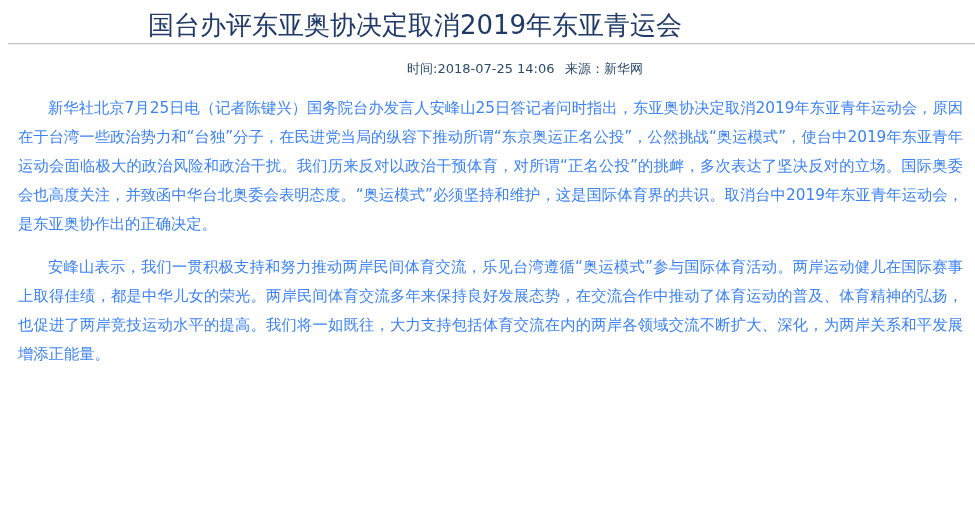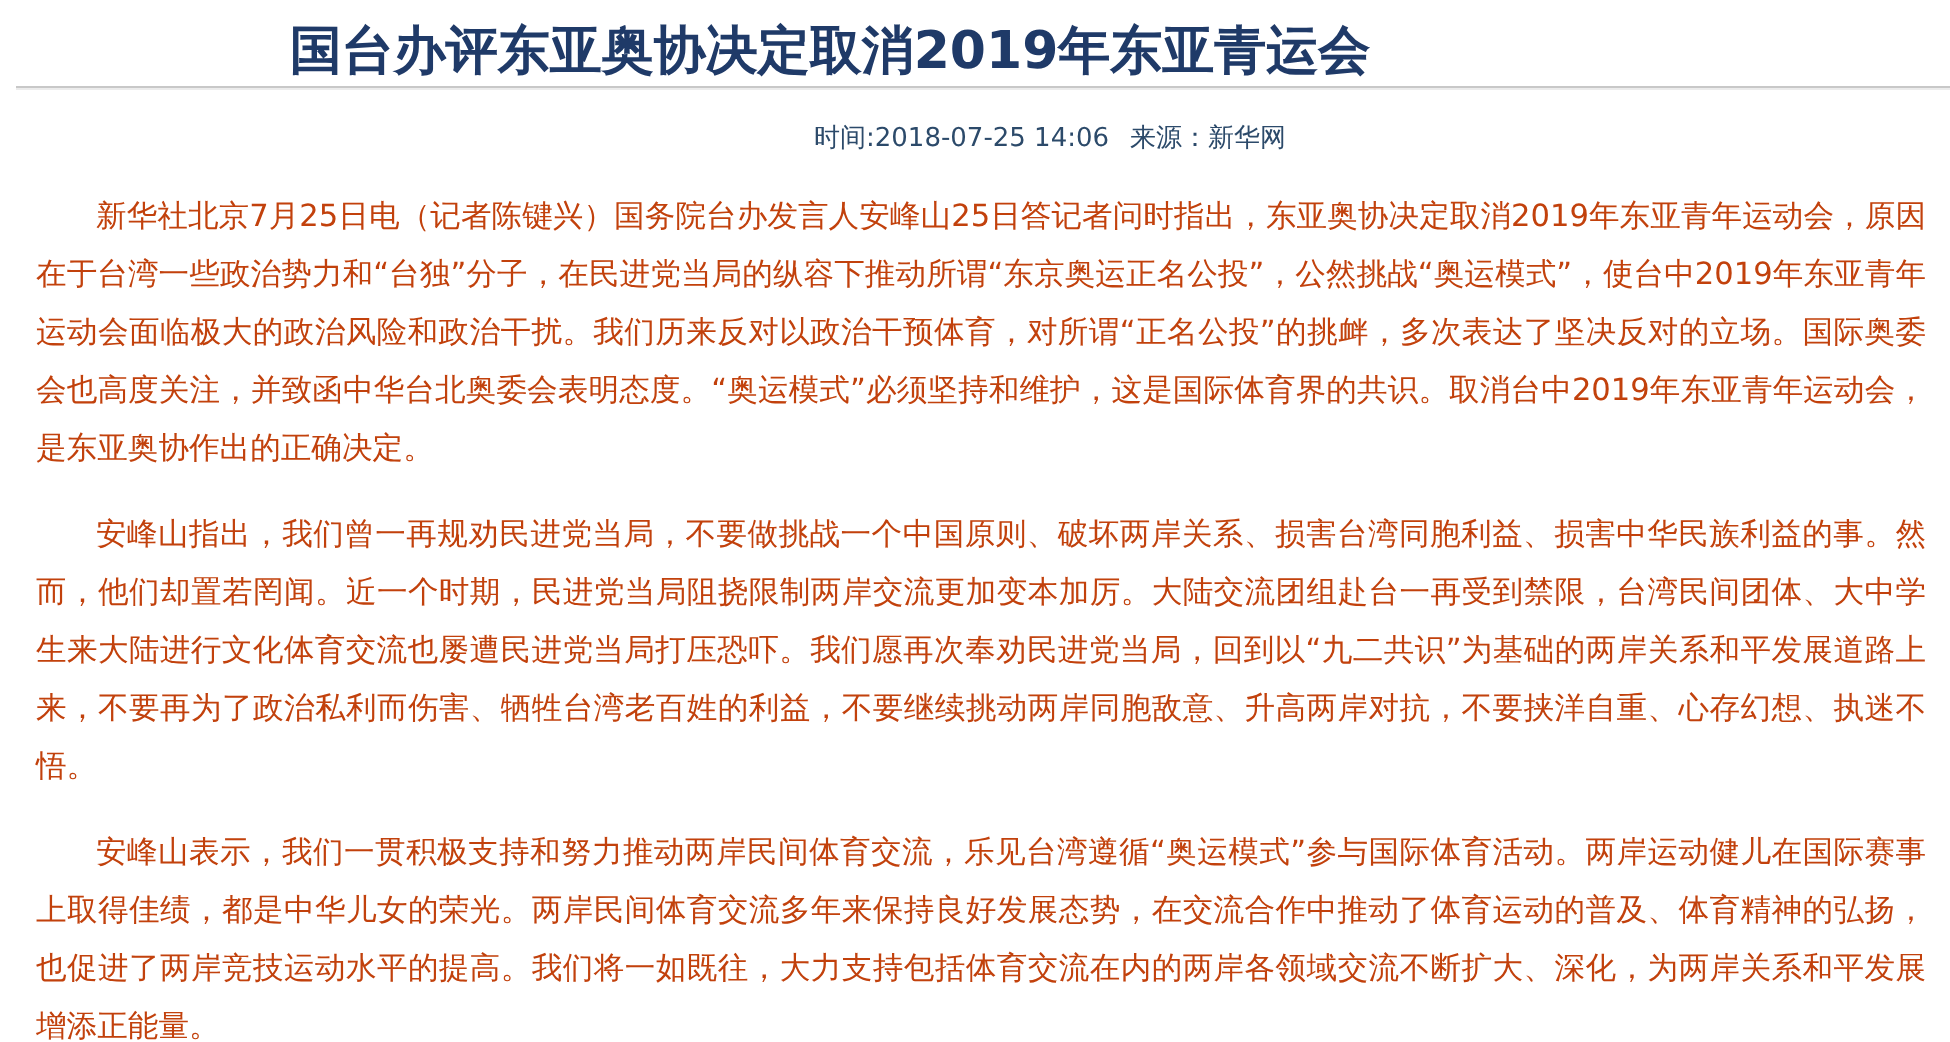--- a/index.html
+++ b/index.html
@@ -1,38 +1,37 @@
 <!DOCTYPE html>
 <html><head>
 <meta charset="utf-8">
 <style>
   html, body { margin: 0; padding: 0; background: #ffffff; }
   body { width: 975px; height: 521px; overflow: hidden; position: relative; font-family: "DejaVu Sans", sans-serif; }
   .title {
     position: absolute; left: 0; top: 8px; width: 830px; text-align: center;
-    font-size: 26px; font-weight: bold; color: #1f3a68; letter-spacing: 0px;
+    font-size: 26px; font-weight: normal; color: #1f3a68; letter-spacing: 0px;
     font-family: "DejaVu Sans", sans-serif;
   }
   .rule { position: absolute; left: 8px; right: 0; top: 43px; height: 0; border-top: 1px solid #c8c8c8; border-bottom: 1px solid #ececec; }
   .meta { position: absolute; top: 60px; left: 0; width: 975px; font-size: 13px; color: #2c4a6a; }
   .meta .time { position: absolute; left: 374px; padding-left: 33px; }
   .meta .source { position: absolute; left: 537px; margin-left: 28px; }
   .article { position: absolute; left: 18px; top: 94px; width: 945px; }
   .para {
-    margin: 0 0 14px 0; font-size: 15.3px; line-height: 29px; color: #c2410c;
+    margin: 0 0 14px 0; font-size: 15.3px; line-height: 29px; color: #3b82f6;
     text-indent: 30px; text-align: justify;
   }
 </style>
 </head>
 <body>
 
 <h1 class="title" style="margin:0;">国台办评东亚奥协决定取消2019年东亚青运会</h1>
 <div class="rule"></div>
 <div class="meta">
   <span class="time">时间:2018-07-25 14:06</span>
   <span class="source">来源：新华网</span>
 </div>
 
 <div class="article">
   <p class="para">新华社北京7月25日电（记者陈键兴）国务院台办发言人安峰山25日答记者问时指出，东亚奥协决定取消2019年东亚青年运动会，原因在于台湾一些政治势力和“台独”分子，在民进党当局的纵容下推动所谓“东京奥运正名公投”，公然挑战“奥运模式”，使台中2019年东亚青年运动会面临极大的政治风险和政治干扰。我们历来反对以政治干预体育，对所谓“正名公投”的挑衅，多次表达了坚决反对的立场。国际奥委会也高度关注，并致函中华台北奥委会表明态度。“奥运模式”必须坚持和维护，这是国际体育界的共识。取消台中2019年东亚青年运动会，是东亚奥协作出的正确决定。</p>
-  <p class="para">安峰山指出，我们曾一再规劝民进党当局，不要做挑战一个中国原则、破坏两岸关系、损害台湾同胞利益、损害中华民族利益的事。然而，他们却置若罔闻。近一个时期，民进党当局阻挠限制两岸交流更加变本加厉。大陆交流团组赴台一再受到禁限，台湾民间团体、大中学生来大陆进行文化体育交流也屡遭民进党当局打压恐吓。我们愿再次奉劝民进党当局，回到以“九二共识”为基础的两岸关系和平发展道路上来，不要再为了政治私利而伤害、牺牲台湾老百姓的利益，不要继续挑动两岸同胞敌意、升高两岸对抗，不要挟洋自重、心存幻想、执迷不悟。</p>
   <p class="para">安峰山表示，我们一贯积极支持和努力推动两岸民间体育交流，乐见台湾遵循“奥运模式”参与国际体育活动。两岸运动健儿在国际赛事上取得佳绩，都是中华儿女的荣光。两岸民间体育交流多年来保持良好发展态势，在交流合作中推动了体育运动的普及、体育精神的弘扬，也促进了两岸竞技运动水平的提高。我们将一如既往，大力支持包括体育交流在内的两岸各领域交流不断扩大、深化，为两岸关系和平发展增添正能量。</p>
 </div>
 
 </body></html>

